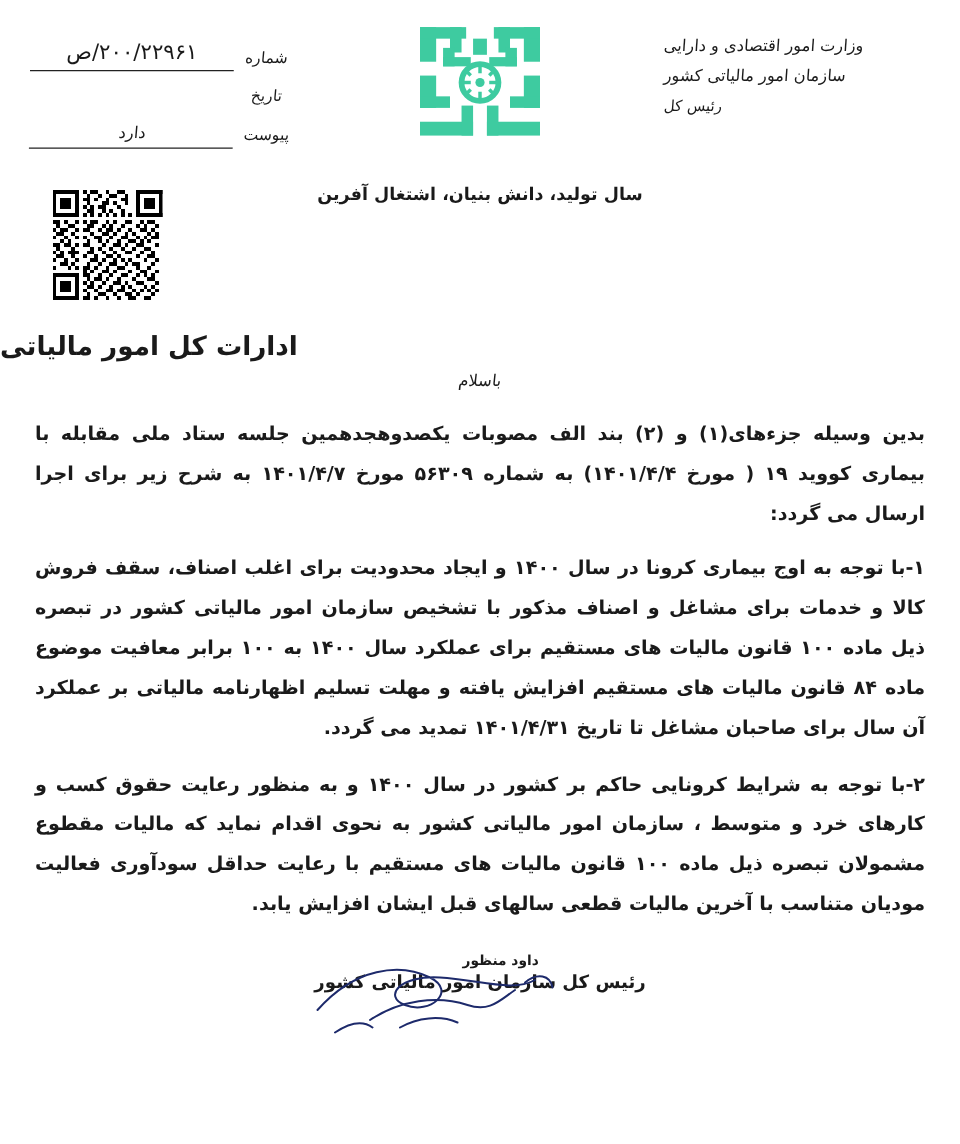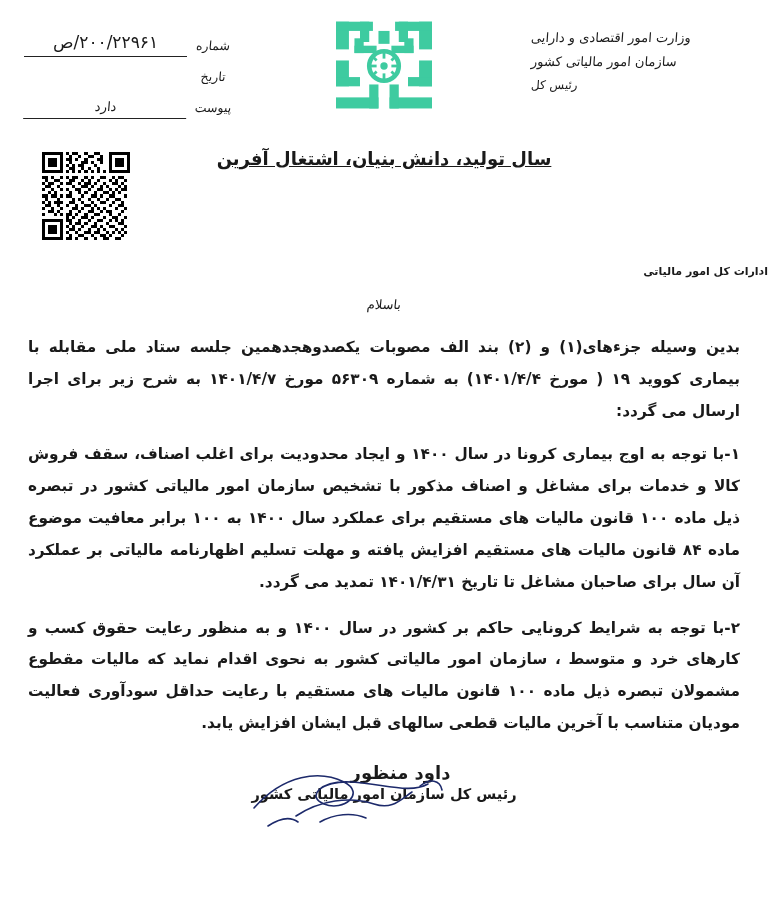--- a/index.html
+++ b/index.html
@@ -64,25 +64,24 @@
     width: 112px;
     height: 96px;
     margin: 0 auto;
   }
 
   .slogan {
     position: absolute;
     top: 148px;
     left: 50%;
     transform: translateX(-50%);
-    font-size: 18px;
+    font-size: 14px;
     font-weight: bold;
     white-space: nowrap;
     font-family: "DejaVu Sans", sans-serif;
-    text-decoration: underline;
   }
 
   
   .meta {
     position: absolute;
     top: 26px;
     left: 24px;
     width: 215px;
   }
   .meta-row {
@@ -123,22 +122,22 @@
     width: 88px;
     height: 88px;
   }
 
   
   .addressee {
     position: absolute;
     top: 265px;
     right: 0;
     left: 0;
-    text-align: right;
-    font-size: 11px;
+    text-align: left;
+    font-size: 21px;
     font-weight: bold;
   }
   .salutation {
     position: absolute;
     top: 297px;
     right: 0;
     left: 0;
     text-align: center;
     font-family: "DejaVu Serif", "Liberation Serif", serif;
     font-size: 13px;
@@ -165,21 +164,21 @@
 
   
   .sig-block {
     position: absolute;
     top: 762px;
     right: 0;
     left: 0;
     text-align: center;
   }
   .sig-name {
-    font-size: 18px;
+    font-size: 11px;
     font-weight: bold;
     margin-bottom: 3px;
     margin-left: 33px;
   }
   .sig-title {
     font-size: 14.5px;
     font-weight: bold;
   }
   .signature-mark {
     position: absolute;

